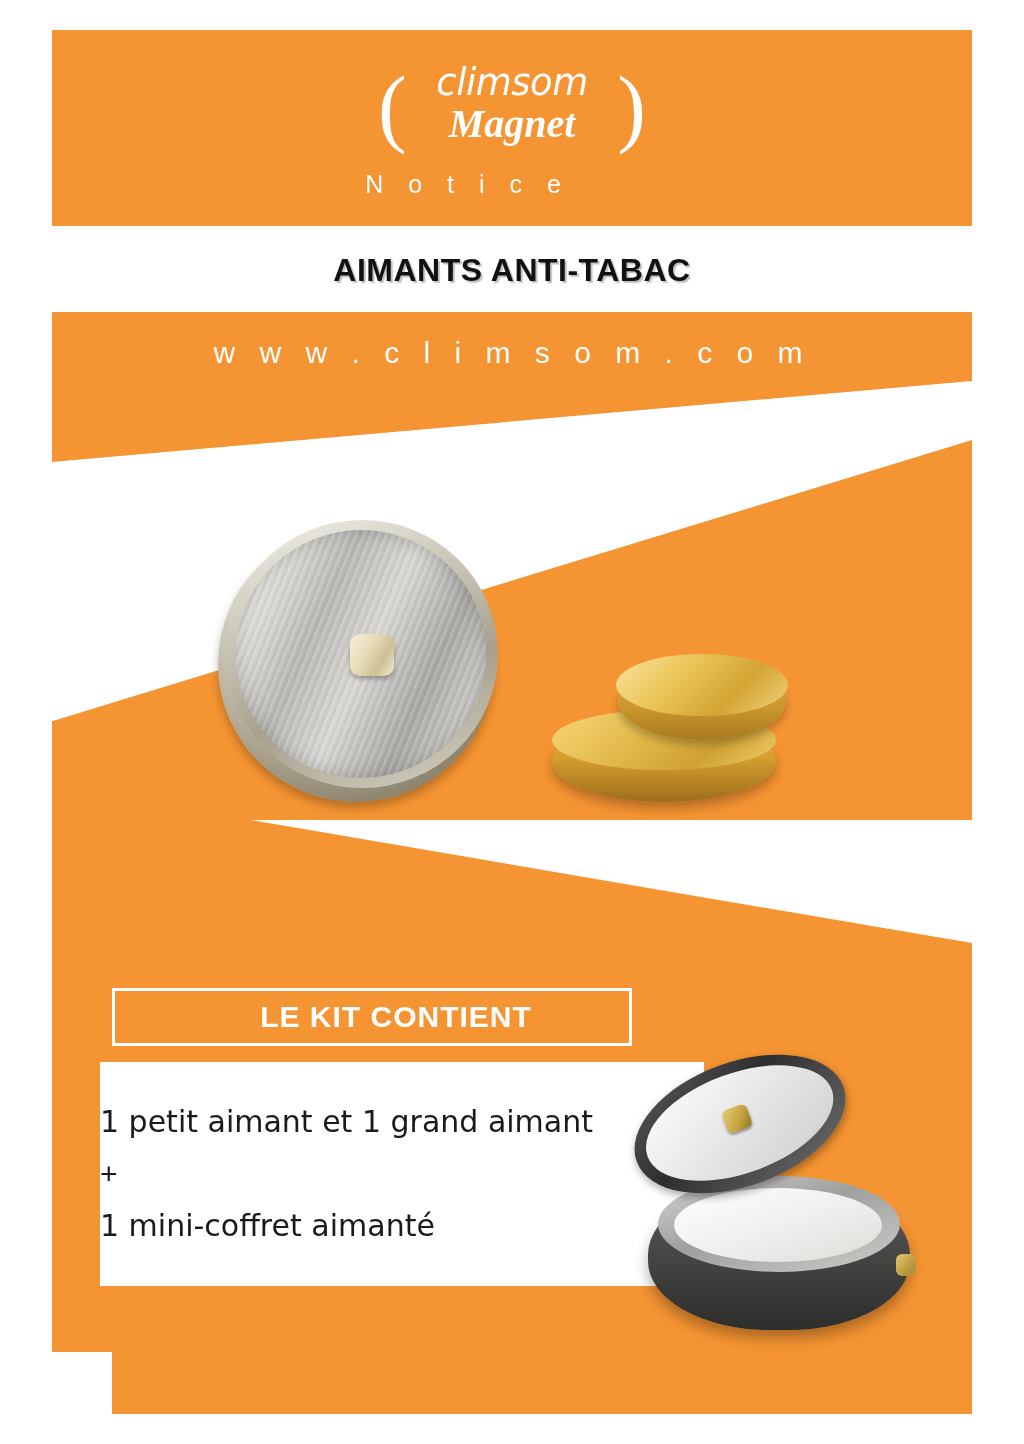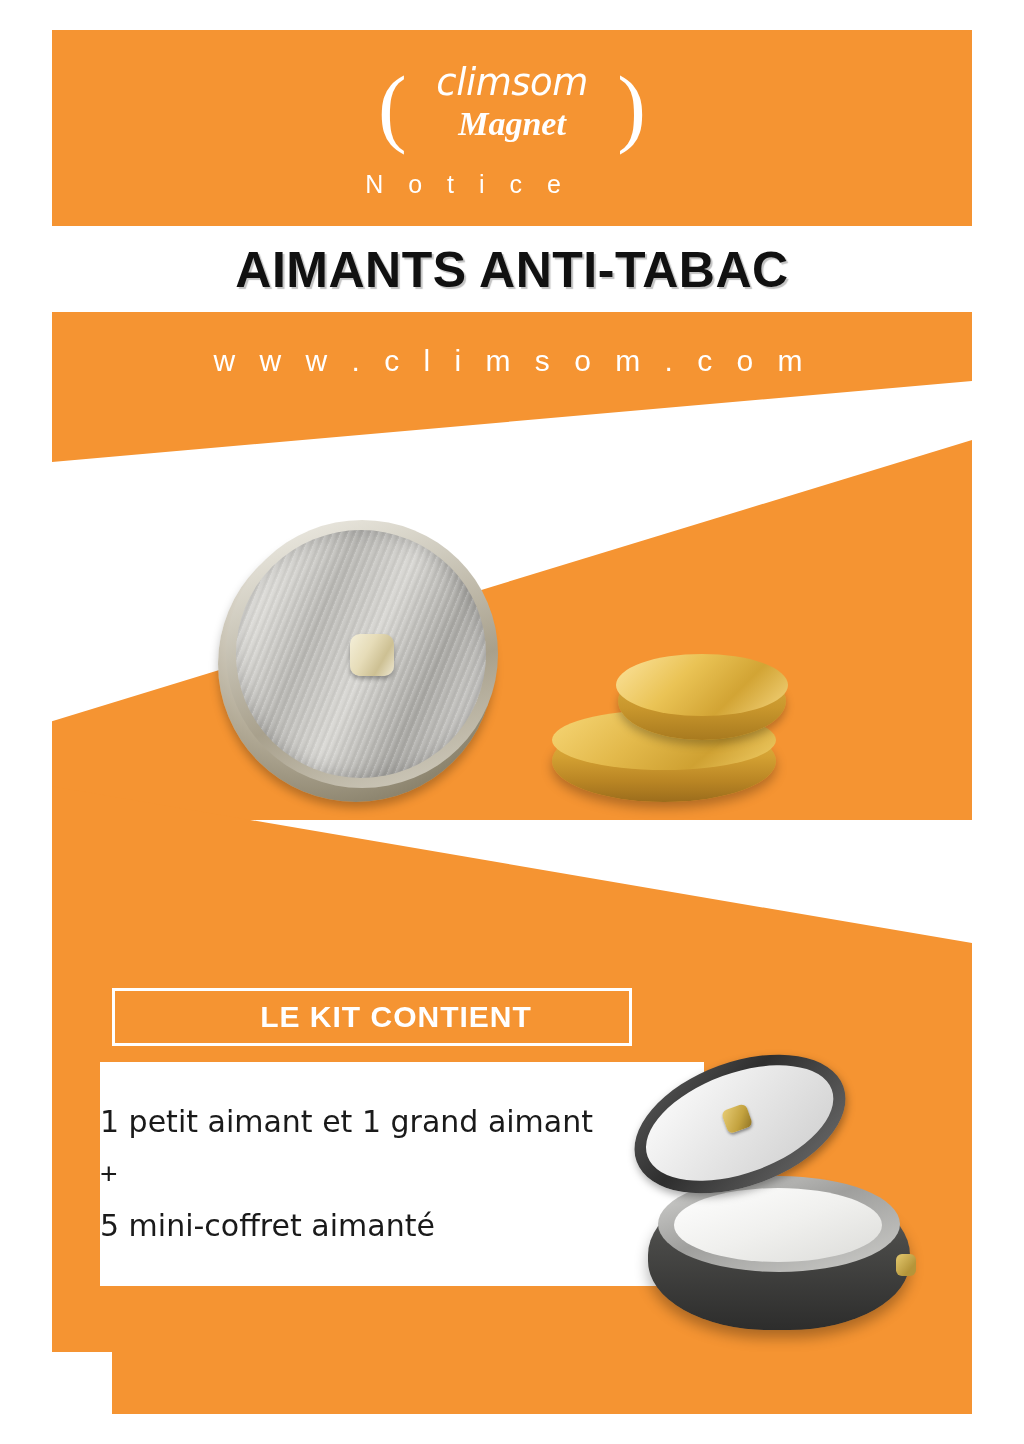--- a/index.html
+++ b/index.html
@@ -65,21 +65,21 @@
     font-family: "DejaVu Sans", sans-serif;
     font-weight: 400;
     font-style: italic;
   }
   .logo .magnet {
     position: absolute;
     top: 44px;
     left: 28px;
     width: 204px;
     text-align: center;
-    font-size: 34px;
+    font-size: 40px;
     line-height: 46px;
     color: #ffffff;
     font-style: italic;
     font-weight: bold;
     font-family: "Liberation Serif", serif;
   }
   .notice {
     position: absolute;
     left: 52px;
     top: 170px;
@@ -99,42 +99,42 @@
     width: 920px;
     height: 86px;
     background: #ffffff;
   }
   .main-title {
     position: absolute;
     left: 52px;
     top: 240px;
     width: 920px;
     text-align: center;
-    font-size: 50px;
+    font-size: 32px;
     line-height: 60px;
     font-weight: bold;
     color: #111111;
     letter-spacing: 0.5px;
     text-shadow: 2px 2px 1px rgba(120,120,120,0.45);
   }
 
   
   .band-url {
     position: absolute;
     left: 52px;
     top: 312px;
     width: 920px;
     height: 150px;
     background: #f59432;
     clip-path: polygon(0 0, 100% 0, 100% 46%, 0 100%);
   }
   .url-text {
     position: absolute;
     left: 52px;
-    top: 344px;
+    top: 336px;
     width: 920px;
     text-align: center;
     color: #ffffff;
     font-size: 30px;
     letter-spacing: 8px;
     font-family: "Liberation Sans", sans-serif;
   }
 
   
   .band-mid {
@@ -430,21 +430,21 @@
     <div class="gold-disc gold-top"></div>
     <div class="gold-top-face"></div>
   </div>
 
   <div class="kit-head">
     <span>LE KIT CONTIENT</span>
   </div>
   <div class="kit-body">
     <div class="kit-line">1 petit aimant et 1 grand aimant</div>
     <div class="kit-plus">+</div>
-    <div class="kit-line">5 mini-coffret aimanté</div>
+    <div class="kit-line">1 mini-coffret aimanté</div>
   </div>
 
   <div class="prod-case">
     <div class="case-base"></div>
     <div class="case-base-rim"></div>
     <div class="case-base-in"></div>
     <div class="case-hinge"></div>
     <div class="case-lid">
       <div class="case-lid-in"></div>
       <div class="case-screw"></div>

